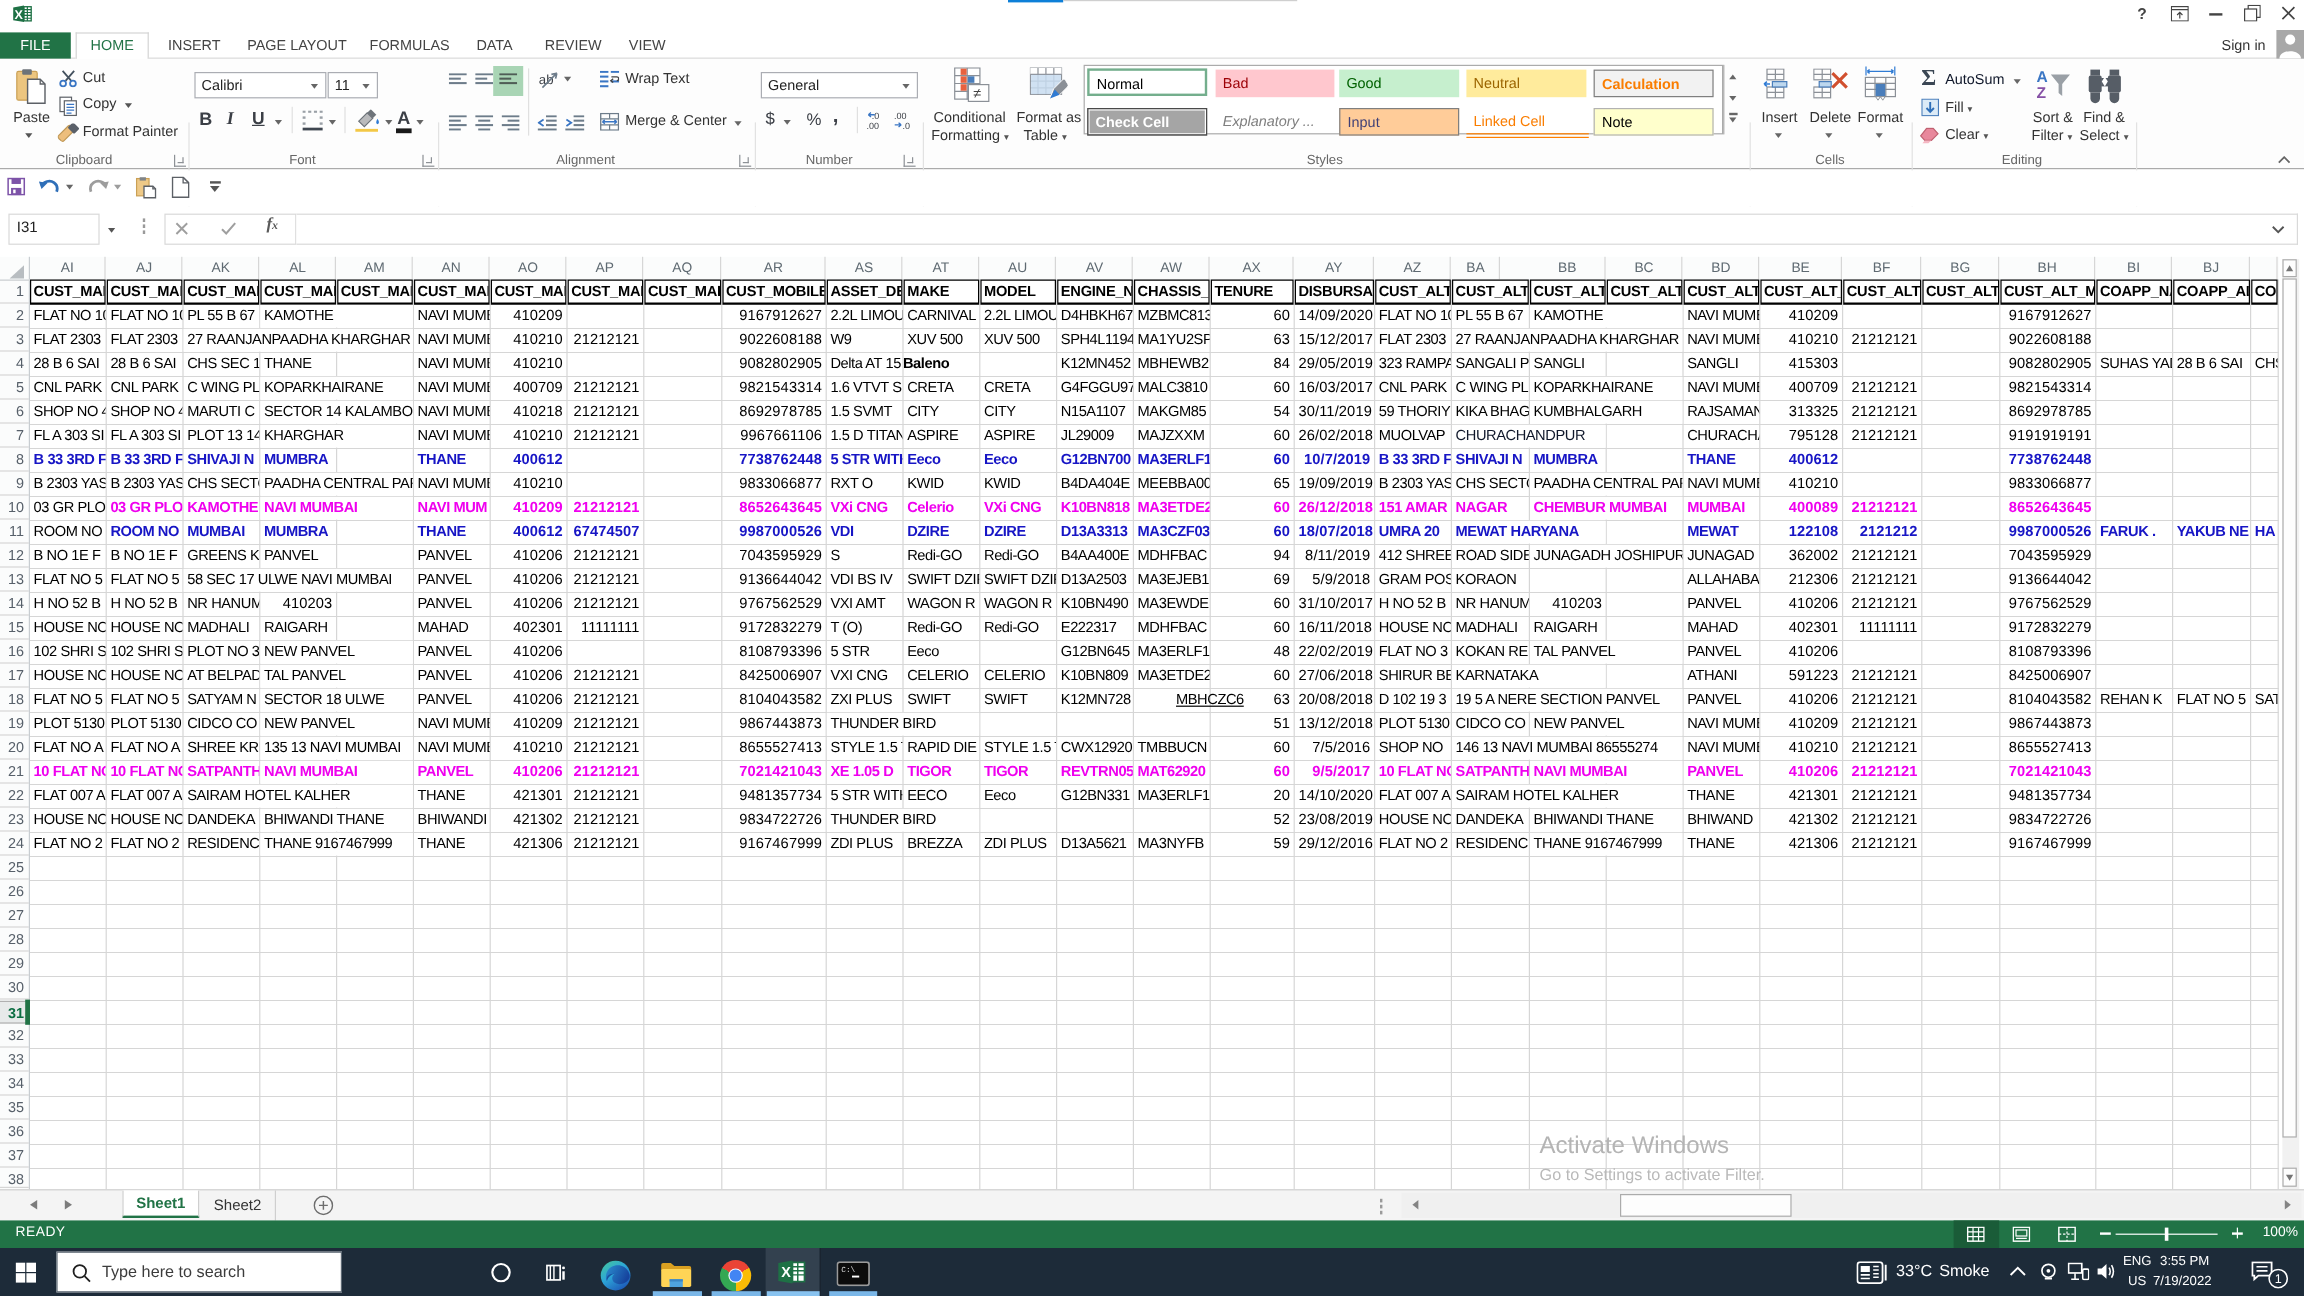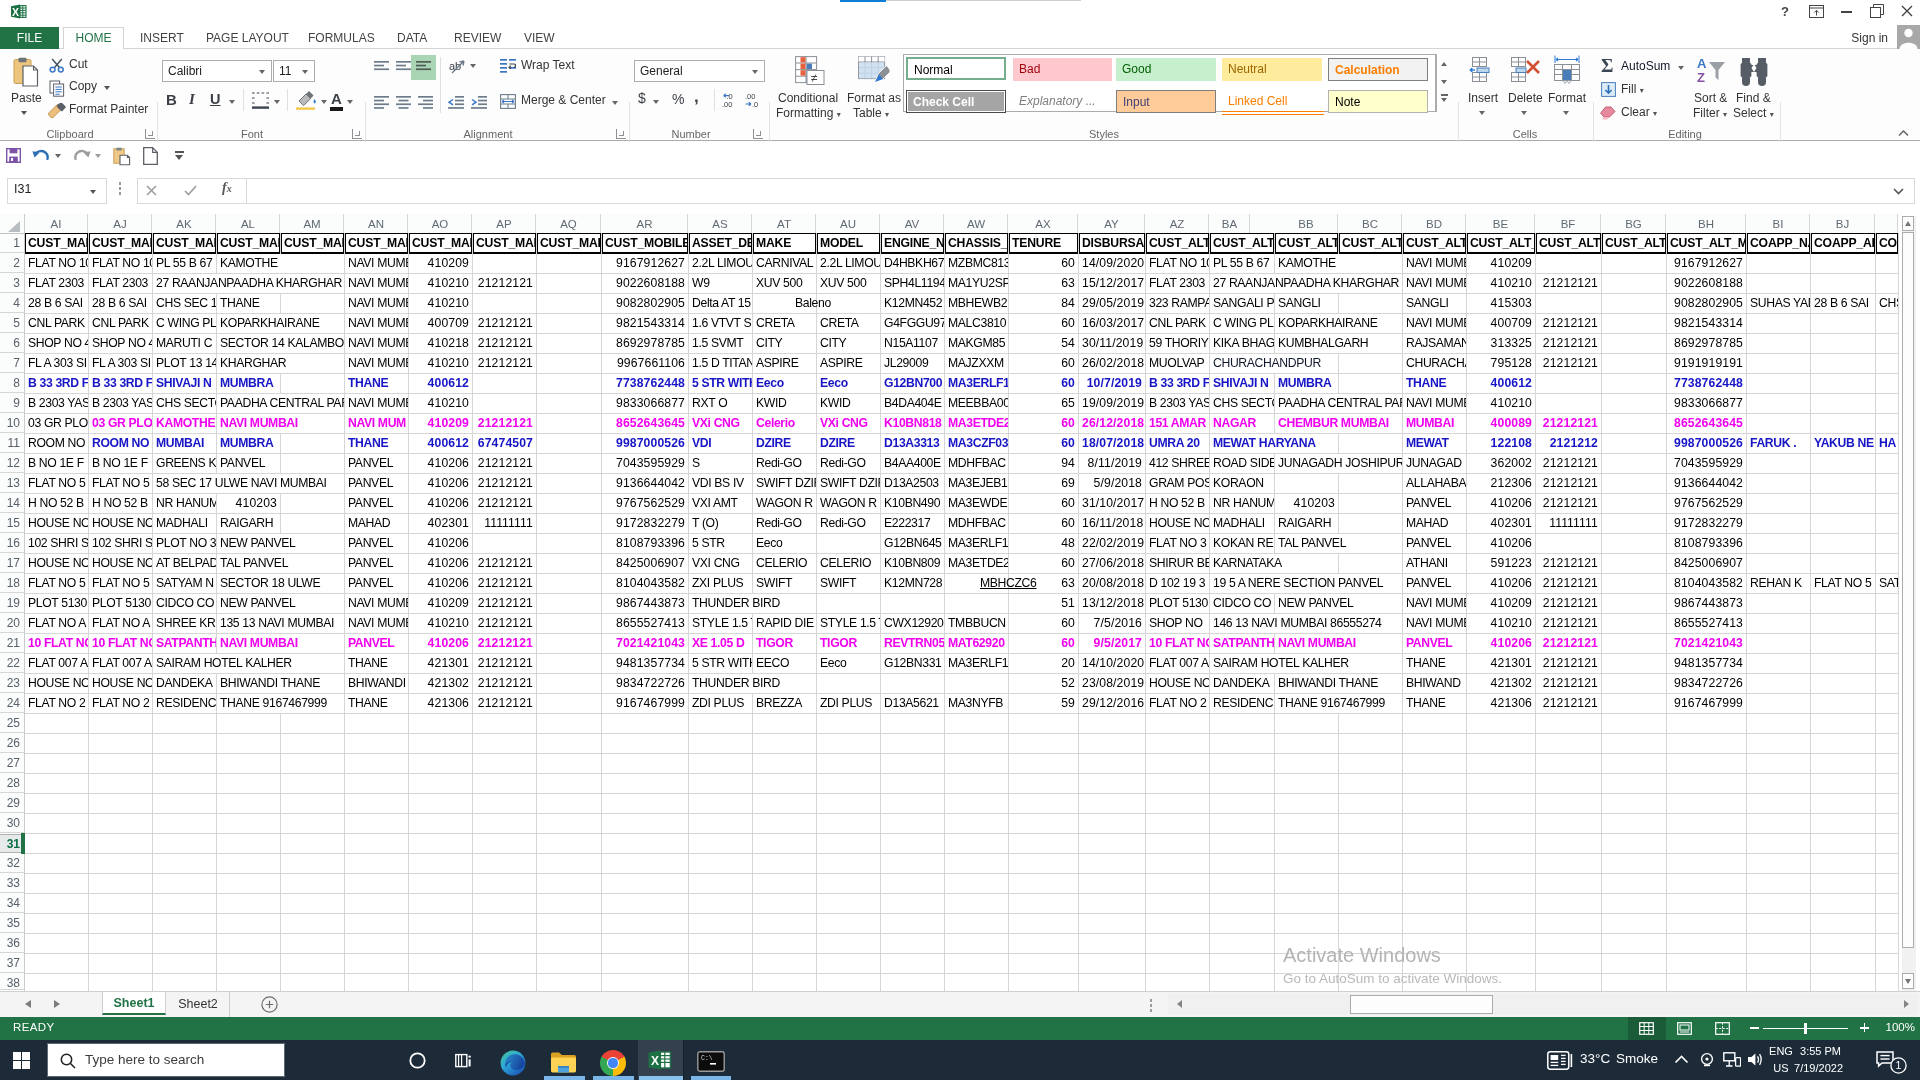--- a/index.html
+++ b/index.html
@@ -427,21 +427,21 @@
     </svg>
   <svg class="ab" style="left:143px;top:5px" width="15" height="18" viewBox="0 0 15 18">
       <path d="M0.7 0.7 H9.6 L14.3 5.4 V17.3 H0.7 Z" fill="#fff" stroke="#5c6066" stroke-width="1.3"></path>
       <path d="M9.6 0.7 9.6 5.4 14.3 5.4" fill="none" stroke="#5c6066" stroke-width="1.1"></path>
     </svg>
   <div class="ab" style="left:175px;top:9px;width:9px;height:1.6px;background:#555"></div>
   <div class="car" style="left:175px;top:13px;border-top-color:#555;border-left-width:4.5px;border-right-width:4.5px;border-top-width:5px"></div>
 </div>
 
 <div class="ab" style="left:0;top:172px;width:1920px;height:35px;background:#fff">
-  <div class="ab" style="left:7px;top:6px;width:100px;height:26px;background:#fff;border:1px solid #d9d9d9">
+  <div class="ab" style="left:7px;top:6px;width:76px;height:26px;background:#fff;border:1px solid #d9d9d9">
     <div class="ab" style="left:6px;top:3px;font-size:12.5px;color:#222">I31</div>
     <div class="car" style="left:82px;top:11px;border-top-color:#555"></div>
   </div>
   <div class="ab" style="left:119px;top:10px;width:2px;height:2.6px;background:#9a9a9a"></div>
   <div class="ab" style="left:119px;top:15px;width:2px;height:2.6px;background:#9a9a9a"></div>
   <div class="ab" style="left:119px;top:20px;width:2px;height:2.6px;background:#9a9a9a"></div>
   <div class="ab" style="left:137px;top:6px;width:110px;height:26px;background:#fff;border:1px solid #d9d9d9"></div>
   <svg class="ab" style="left:146px;top:13px" width="11" height="11" viewBox="0 0 11 11">
       <path d="M1 1 10 10 M10 1 1 10" stroke="#9f9f9f" stroke-width="1.6"></path>
     </svg>
@@ -590,21 +590,21 @@
     <div class="dc r" style="left:1536px;top:40px;width:65px;color:#000;font-weight:400;">21212121</div>
     <div class="dc r" style="left:1667px;top:40px;width:79px;color:#000;font-weight:400;">9022608188</div>
     <div class="dc" style="left:25px;top:60px;width:63px;color:#000;font-weight:400;">28 B 6 SAI</div>
     <div class="dc" style="left:89px;top:60px;width:63px;color:#000;font-weight:400;">28 B 6 SAI</div>
     <div class="dc" style="left:153px;top:60px;width:63px;color:#000;font-weight:400;">CHS SEC 12</div>
     <div class="dc" style="left:217px;top:60px;width:63px;color:#000;font-weight:400;">THANE</div>
     <div class="dc" style="left:345px;top:60px;width:63px;color:#000;font-weight:400;">NAVI MUMB</div>
     <div class="dc r" style="left:409px;top:60px;width:63px;color:#000;font-weight:400;">410210</div>
     <div class="dc r" style="left:602px;top:60px;width:86px;color:#000;font-weight:400;">9082802905</div>
     <div class="dc" style="left:689px;top:60px;width:63px;color:#000;font-weight:400;">Delta AT 15</div>
-    <div class="dc" style="left:792px;top:60px;width:63px;color:#000;font-weight:400;">Baleno</div>
+    <div class="dc" style="left:731px;top:60px;width:63px;color:#000;font-weight:700;text-align:right;">Baleno</div>
     <div class="dc" style="left:881px;top:60px;width:63px;color:#000;font-weight:400;">K12MN452</div>
     <div class="dc" style="left:945px;top:60px;width:63px;color:#000;font-weight:400;">MBHEWB2</div>
     <div class="dc r" style="left:1009px;top:60px;width:69px;color:#000;font-weight:400;">84</div>
     <div class="dc r" style="left:1079px;top:60px;width:66px;color:#000;font-weight:400;">29/05/2019</div>
     <div class="dc" style="left:1146px;top:60px;width:63px;color:#000;font-weight:400;">323 RAMPA</div>
     <div class="dc" style="left:1210px;top:60px;width:64px;color:#000;font-weight:400;">SANGALI P</div>
     <div class="dc" style="left:1275px;top:60px;width:63px;color:#000;font-weight:400;">SANGLI</div>
     <div class="dc" style="left:1403px;top:60px;width:63px;color:#000;font-weight:400;">SANGLI</div>
     <div class="dc r" style="left:1467px;top:60px;width:68px;color:#000;font-weight:400;">415303</div>
     <div class="dc r" style="left:1667px;top:60px;width:79px;color:#000;font-weight:400;">9082802905</div>
@@ -1244,13 +1244,13 @@
       <line x1="4.4" y1="4.6" x2="13.6" y2="4.6" stroke="#fff" stroke-width="1.4"></line>
       <line x1="4.4" y1="8" x2="13.6" y2="8" stroke="#fff" stroke-width="1.4"></line>
     </svg>
   <svg class="ab" style="left:1890px;top:17px" width="17" height="17" viewBox="0 0 17 17">
       <circle cx="8.5" cy="8.5" r="7.6" fill="#1d2b39" stroke="#fff" stroke-width="1.3"></circle>
       <text x="8.5" y="12.4" font-size="10.5" fill="#fff" text-anchor="middle" font-family="Liberation Sans">1</text>
     </svg>
 </div>
 
 <div class="ab" style="left:1283px;top:944px;font-size:20px;color:#b4b4b4">Activate Windows</div>
-<div class="ab" style="left:1283px;top:971px;font-size:13.5px;color:#b9b9b9">Go to AutoSum to activate Windows.</div>
+<div class="ab" style="left:1283px;top:971px;font-size:13.5px;color:#b9b9b9">Go to Settings to activate Filter.</div>
 
 </body></html>

